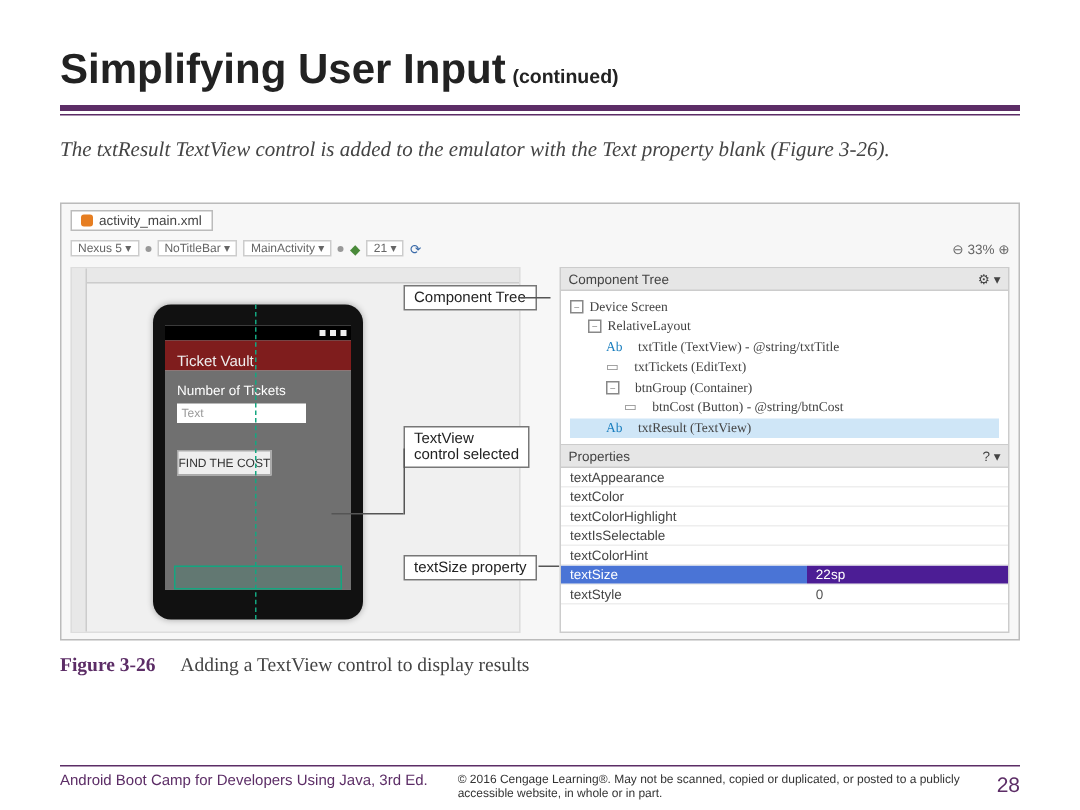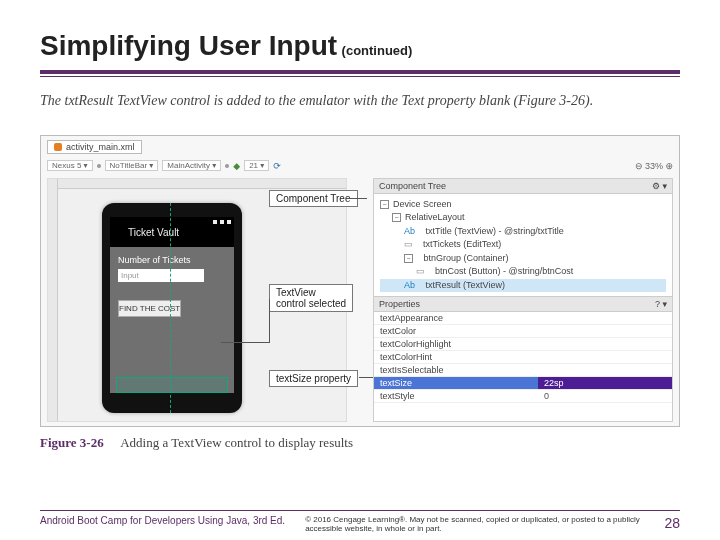--- a/index.html
+++ b/index.html
@@ -84,21 +84,21 @@
     border-radius: 12px;
     box-shadow: 0 0 4px rgba(0,0,0,.3);
   }
   .phone-screen {
     position: absolute;
     left: 8px; right: 8px; top: 14px; bottom: 20px;
     background: #ddd;
   }
   .status-bar { height: 10px; background: #000; display:flex; justify-content:flex-end; gap:3px; align-items:center; padding-right:3px;}
   .status-bar span { width:4px; height:4px; background:#eee; }
-  .app-bar { height: 20px; background: #000000; color:#eee; font-size:10px; display:flex; align-items:flex-start; padding-left:18px; }
+  .app-bar { height: 20px; background: #7f1d1d; color:#eee; font-size:10px; display:flex; align-items:flex-end; padding-left:8px; }
   .app-body { background:#707070; position:absolute; top:30px; left:0; right:0; bottom:0; padding:6px 8px; }
   .field-label { color:#fff; font-size:9px; margin-top:2px; }
   .field-box { background:#fff; color:#999; font-size:8px; padding:2px 3px; margin-top:4px; width: 80%; }
   .btn-cost { background:#eee; border:1px solid #aaa; color:#333; font-size:8px; padding:3px 0; margin-top:18px; display:inline-block; }
   .sel-line-v { position:absolute; border-left:1px dashed #14a680; }
   .tv-placeholder { position:absolute; background:rgba(20,166,128,0.15); border:1px solid #14a680; }
 
   .callout {
     position: absolute;
     background: #fff;
@@ -110,21 +110,21 @@
   }
 
   .right-panes {
     position: absolute;
     top: 42px; right: 6px; width: 300px; bottom: 4px;
     display: flex; flex-direction: column;
     background: #fff;
     border: 1px solid #ccc;
   }
   .pane-header { background:#e6e6e6; border-bottom:1px solid #ccc; padding:2px 5px; font-size:9px; color:#444; display:flex; justify-content:space-between; align-items:center;}
-  .tree { padding: 4px 6px; font-size:9px; color:#444; line-height:1.5; }
+  .tree { padding: 4px 6px; font-size:9px; color:#444; line-height:1.5;font-family:Liberation Serif, serif; }
   .tree .row { display:flex; align-items:center; gap:4px; }
   .tree .indent1 { padding-left: 12px; }
   .tree .indent2 { padding-left: 24px; }
   .tree .hl { background:#cfe6f7; }
   .icon-sq { display:inline-block; width:9px; height:9px; border:1px solid #888; background:#fff; font-size:7px; text-align:center; line-height:8px; color:#666; }
   .props { flex:1; border-top:1px solid #ccc; font-size:9px; color:#444;}
   .props table { width:100%; border-collapse: collapse; }
   .props td { border-bottom:1px solid #eee; padding:1px 6px; }
   .props tr.sel td { background:#4a74d6; color:#fff; }
   .props td:last-child { color:#555; width:45%; }
@@ -190,21 +190,21 @@
         <div class="status-bar">
             <span></span>
             <span></span>
             <span></span>
           </div>
         <div class="app-bar">
             <span>Ticket Vault</span>
           </div>
         <div class="app-body">
           <div class="field-label">Number of Tickets</div>
-          <div class="field-box">Input</div>
+          <div class="field-box">Text</div>
           <div class="btn-cost">FIND THE COST</div>
         </div>
       </div>
     </div>
 
     <div class="sel-line-v" style="left:122px; top:24px; height:210px;"></div>
     <div class="tv-placeholder" style="left:68px; top:198px; width:112px; height:16px;"></div>
   </div>
 
   <div class="callout" style="left:228px; top:54px;">Component Tree</div>
@@ -254,25 +254,25 @@
             </tr>
         <tr>
               <td>textColor</td>
               <td></td>
             </tr>
         <tr>
               <td>textColorHighlight</td>
               <td></td>
             </tr>
         <tr>
+              <td>textIsSelectable</td>
+              <td></td>
+            </tr>
+        <tr>
               <td>textColorHint</td>
-              <td></td>
-            </tr>
-        <tr>
-              <td>textIsSelectable</td>
               <td></td>
             </tr>
         <tr class="sel">
               <td>textSize</td>
               <td>22sp</td>
             </tr>
         <tr>
               <td>textStyle</td>
               <td>0</td>
             </tr>

